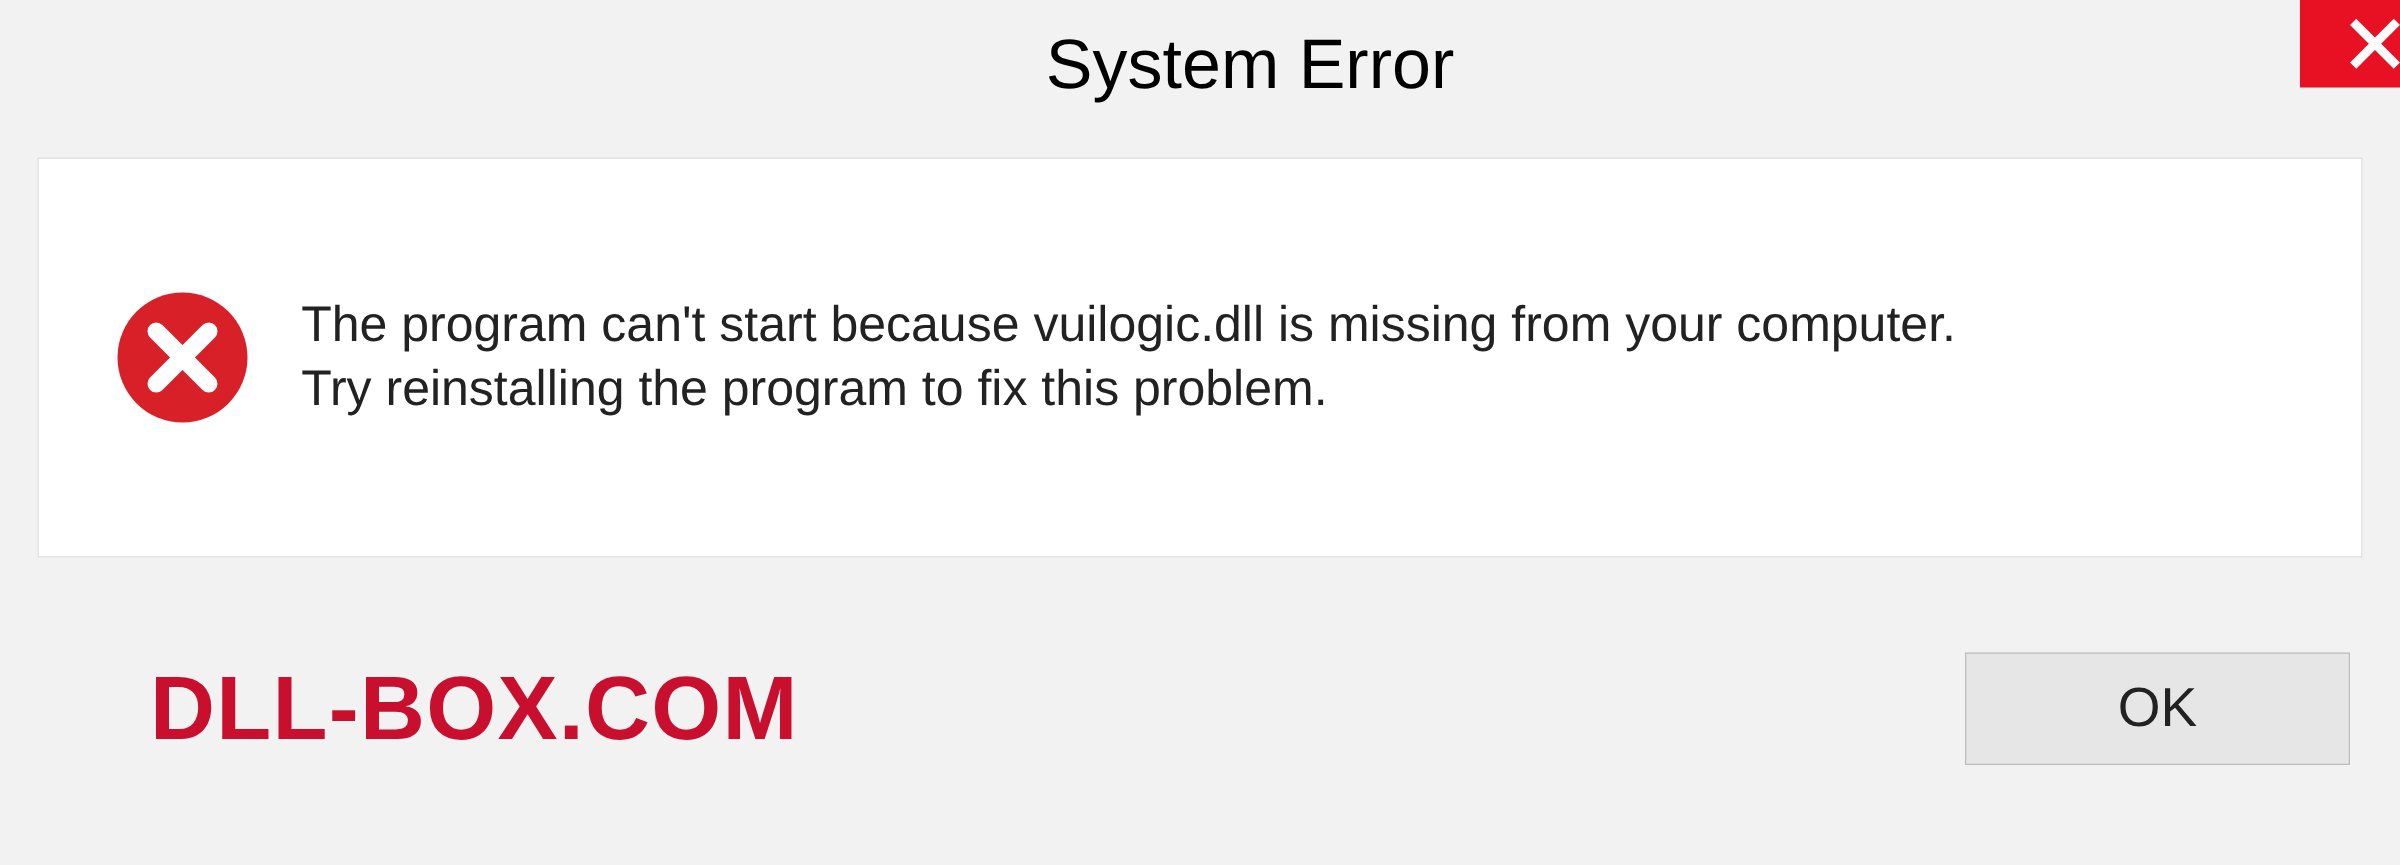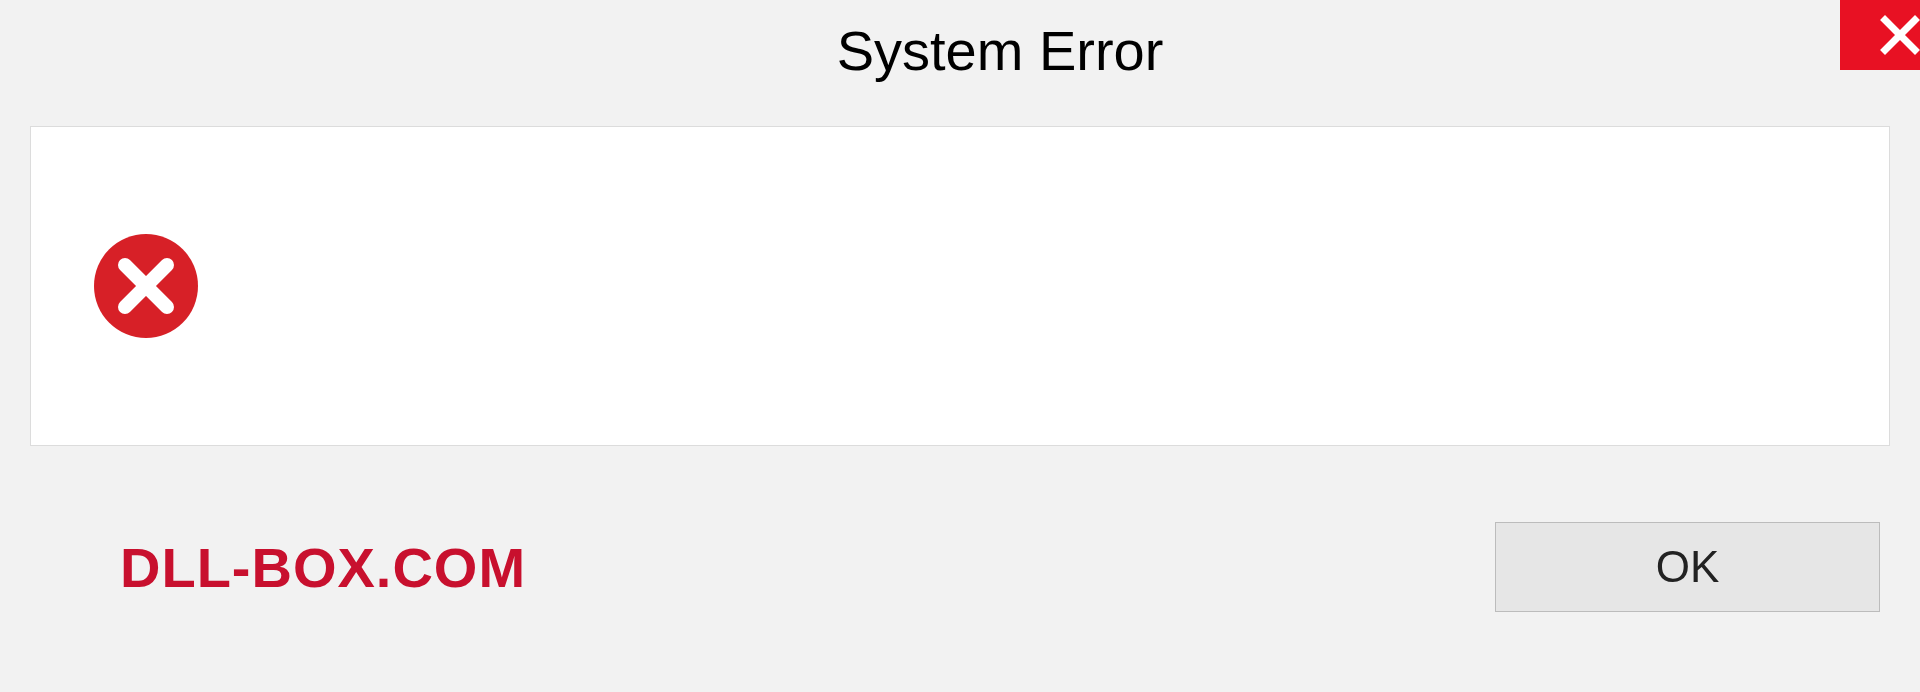--- a/index.html
+++ b/index.html
@@ -65,28 +65,28 @@
       bottom: 0;
       left: 0;
       right: 0;
       height: 210px;
       display: flex;
       align-items: center;
       justify-content: space-between;
       padding: 0 40px 40px 120px;
     }
     .watermark {
-      font-size: 56px;
+      font-size: 72px;
       font-weight: 800;
       letter-spacing: 1px;
       color: #c8102e;
       font-family: Arial, "Arial Black", sans-serif;
     }
     .ok-btn {
-      width: 385px;
+      width: 308px;
       height: 90px;
       background: #e6e6e6;
       border: 1px solid #bcbcbc;
       font-size: 44px;
       color: #222;
       display: flex;
       align-items: center;
       justify-content: center;
       cursor: pointer;
     }
@@ -105,20 +105,22 @@
 </div>
 
 <div class="content">
   <div class="error-icon">
     <svg width="110" height="110" viewBox="0 0 110 110">
       <circle cx="55" cy="55" r="52" fill="#d72027"></circle>
       <line x1="34" y1="34" x2="76" y2="76" stroke="#ffffff" stroke-width="14" stroke-linecap="round"></line>
       <line x1="76" y1="34" x2="34" y2="76" stroke="#ffffff" stroke-width="14" stroke-linecap="round"></line>
     </svg>
   </div>
+  <div class="message">The program can't start because vuilogic.dll is missing from your computer.
+Try reinstalling the program to fix this problem.</div>
 </div>
 
 <div class="footer">
   <div class="watermark">DLL-BOX.COM</div>
   <div class="ok-btn">
     <span>OK</span>
   </div>
 </div>
 
 </body></html>

